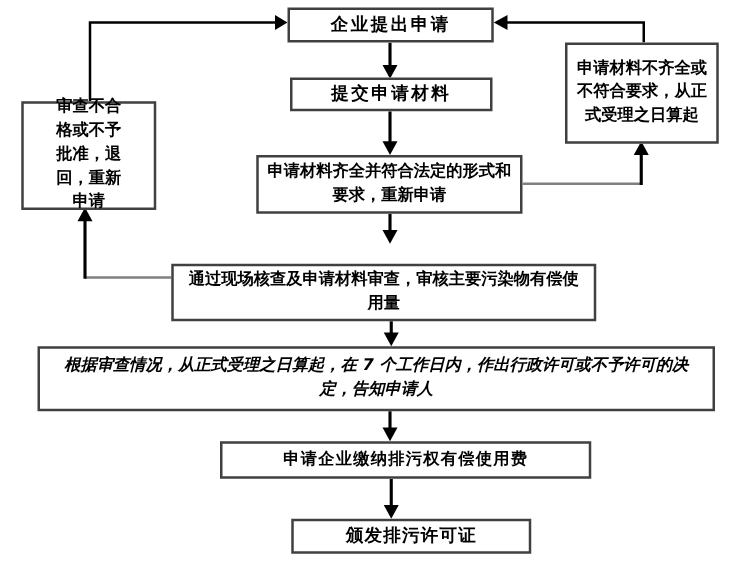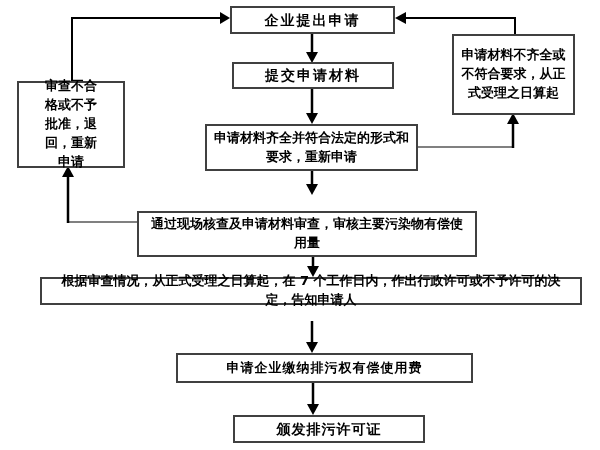--- a/index.html
+++ b/index.html
@@ -27,21 +27,21 @@
     align-items: center;
     justify-content: center;
     text-align: center;
     line-height: 1.45;
     z-index: 2;
   }
   .node-apply      { left: 230px; top: 6px;   width: 165px; height: 28px; font-size: 14px; letter-spacing: 2px; }
   .node-submit     { left: 232px; top: 62px;  width: 162px; height: 27px; font-size: 14px; letter-spacing: 2px; }
   .node-accept     { left: 205px; top: 124px; width: 213px; height: 47px; font-size: 13px; padding: 2px 6px; }
   .node-review     { left: 137px; top: 195px; width: 340px; height: 46px; font-size: 13px; padding: 2px 8px; margin-top: 16px; }
-  .node-decide     { left: 40px;  top: 277px; width: 542px; height: 28px; font-size: 13px; padding: 2px 14px; }
+  .node-decide     { left: 30px;  top: 277px; width: 542px; height: 52px; font-size: 13px; padding: 2px 14px; font-style: italic; }
   .node-pay        { left: 165px; top: 353px; width: 297px; height: 30px; font-size: 13px; letter-spacing: 1px; margin-left: 11px; }
   .node-issue      { left: 233px; top: 415px; width: 192px; height: 28px; font-size: 14px; letter-spacing: 1px; }
   .node-reject     { left: 17px;  top: 81px;  width: 108px; height: 87px; font-size: 13px; padding: 2px 22px; }
   .node-incomplete { left: 452px; top: 34px;  width: 123px; height: 81px; font-size: 13px; padding: 2px 5px; }
 </style>
 </head>
 <body>
 
 <div class="canvas">
 

